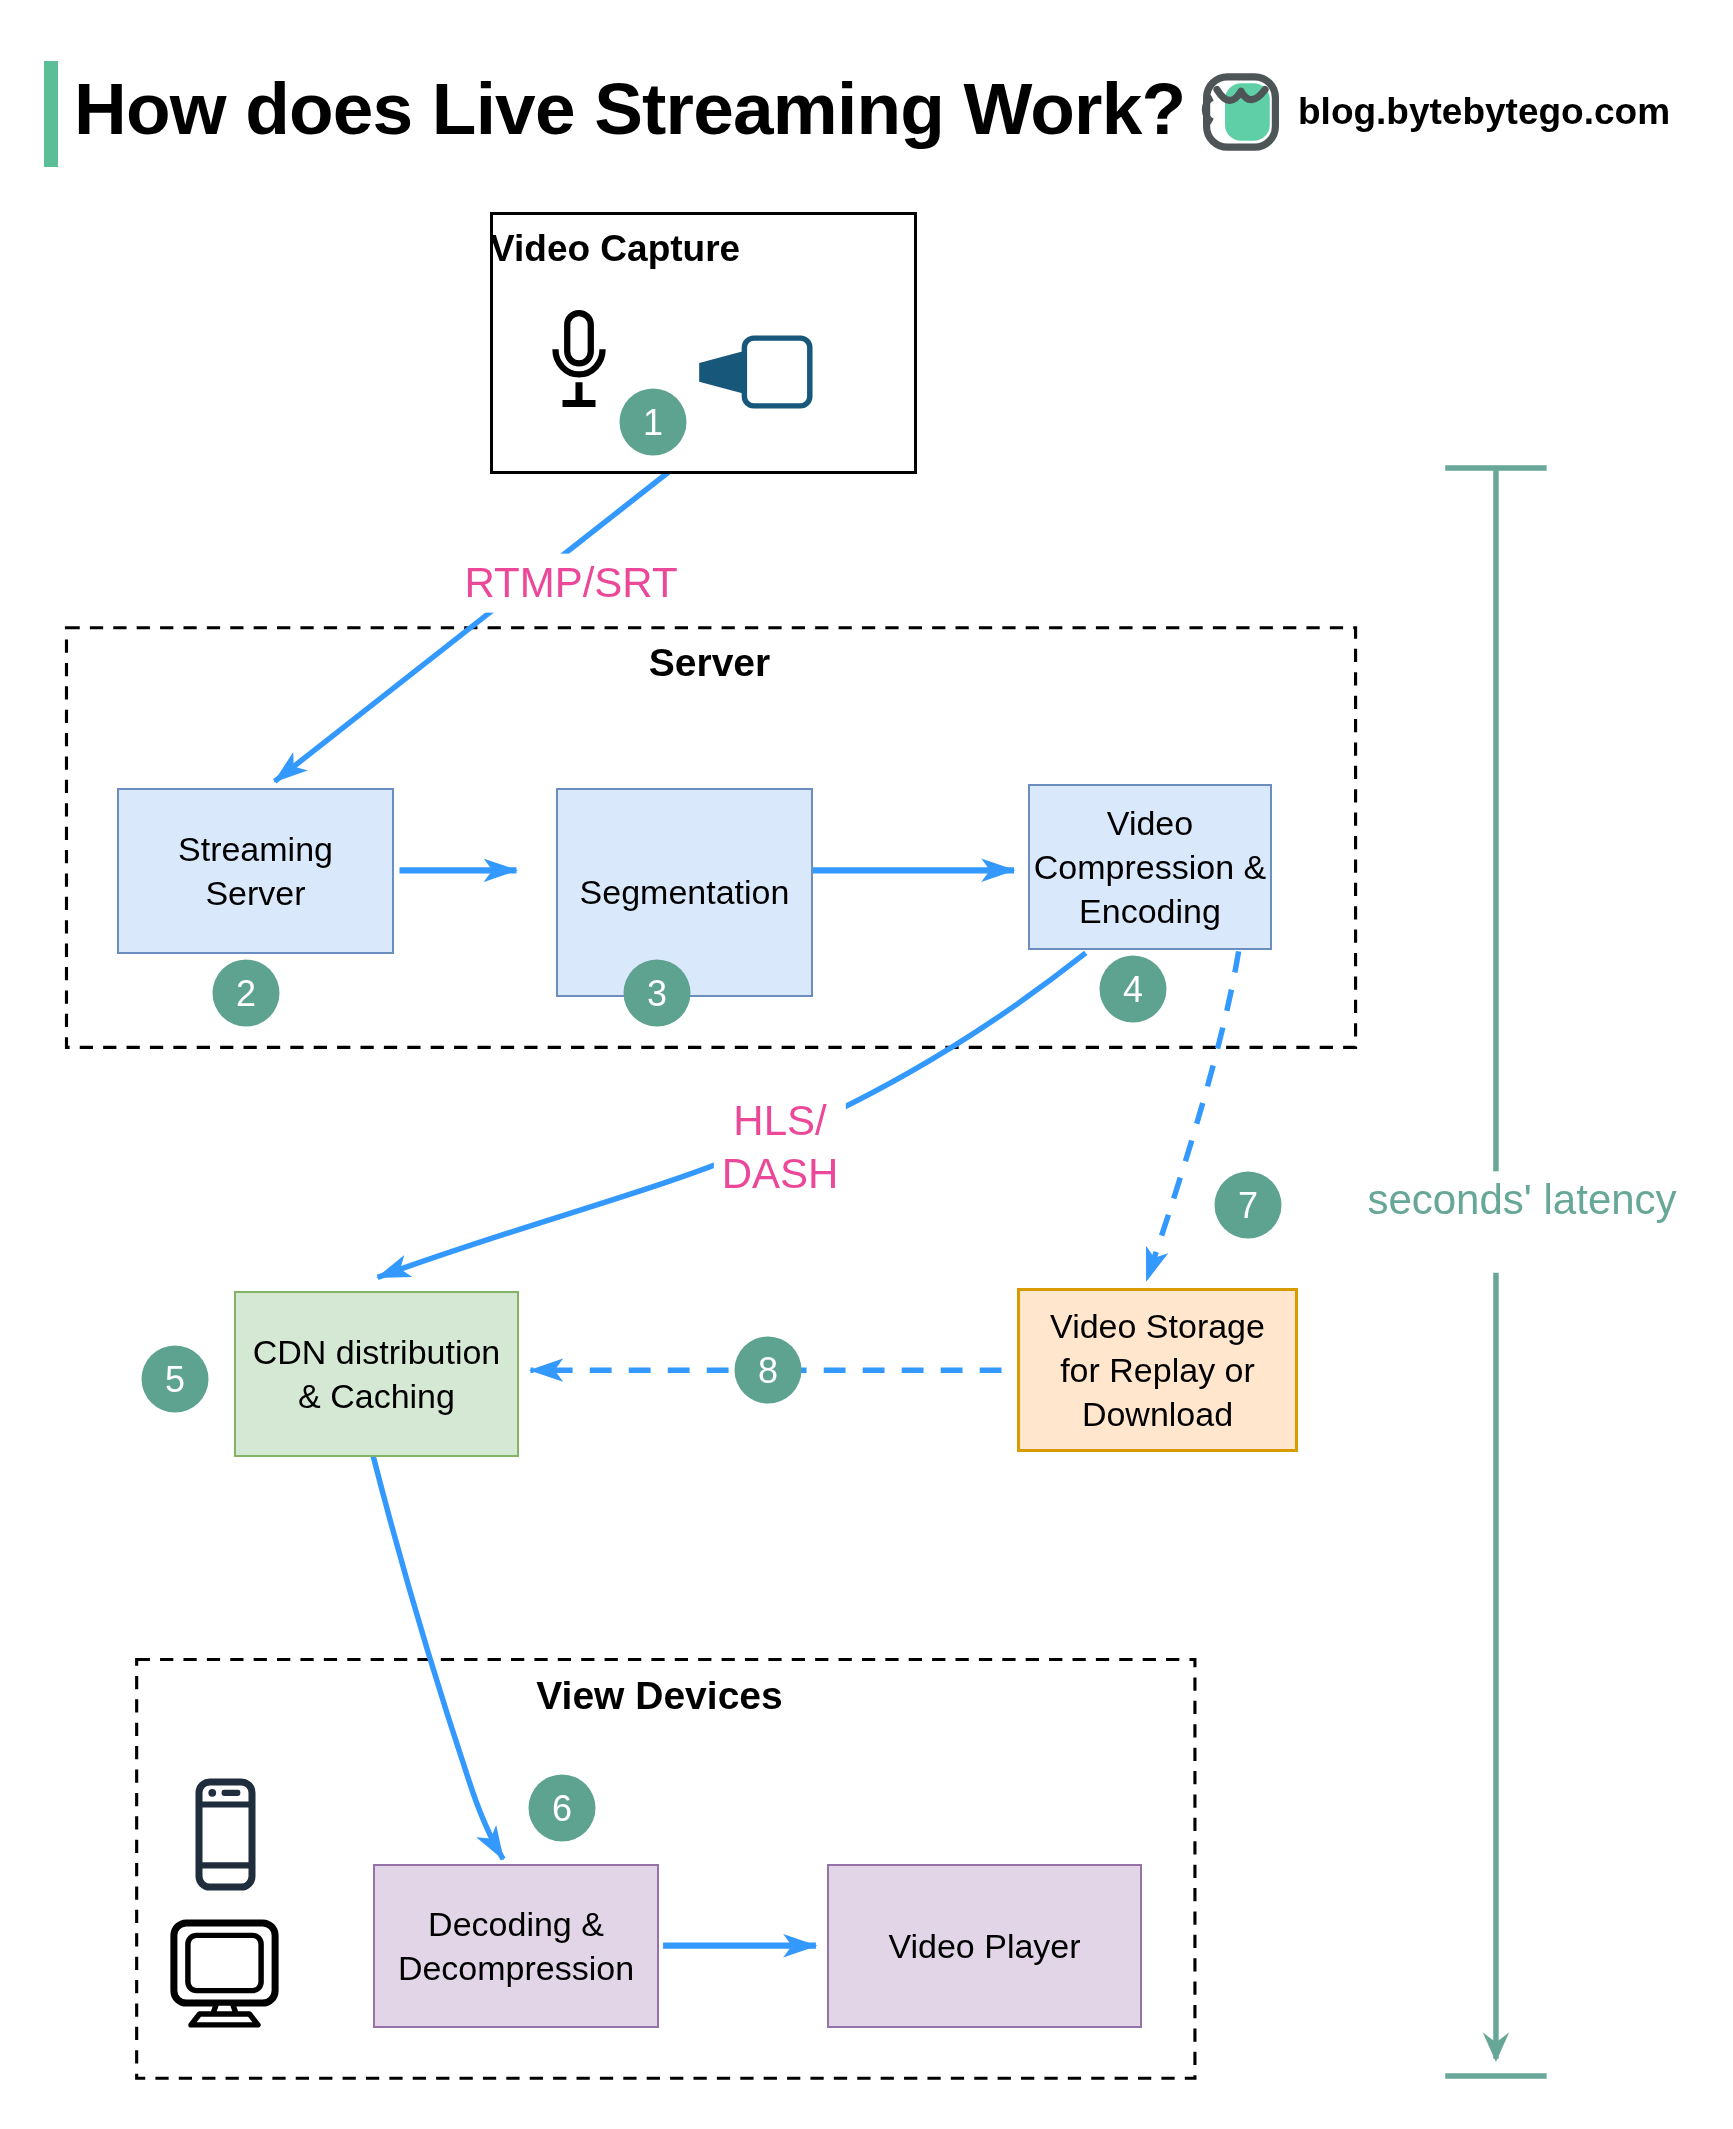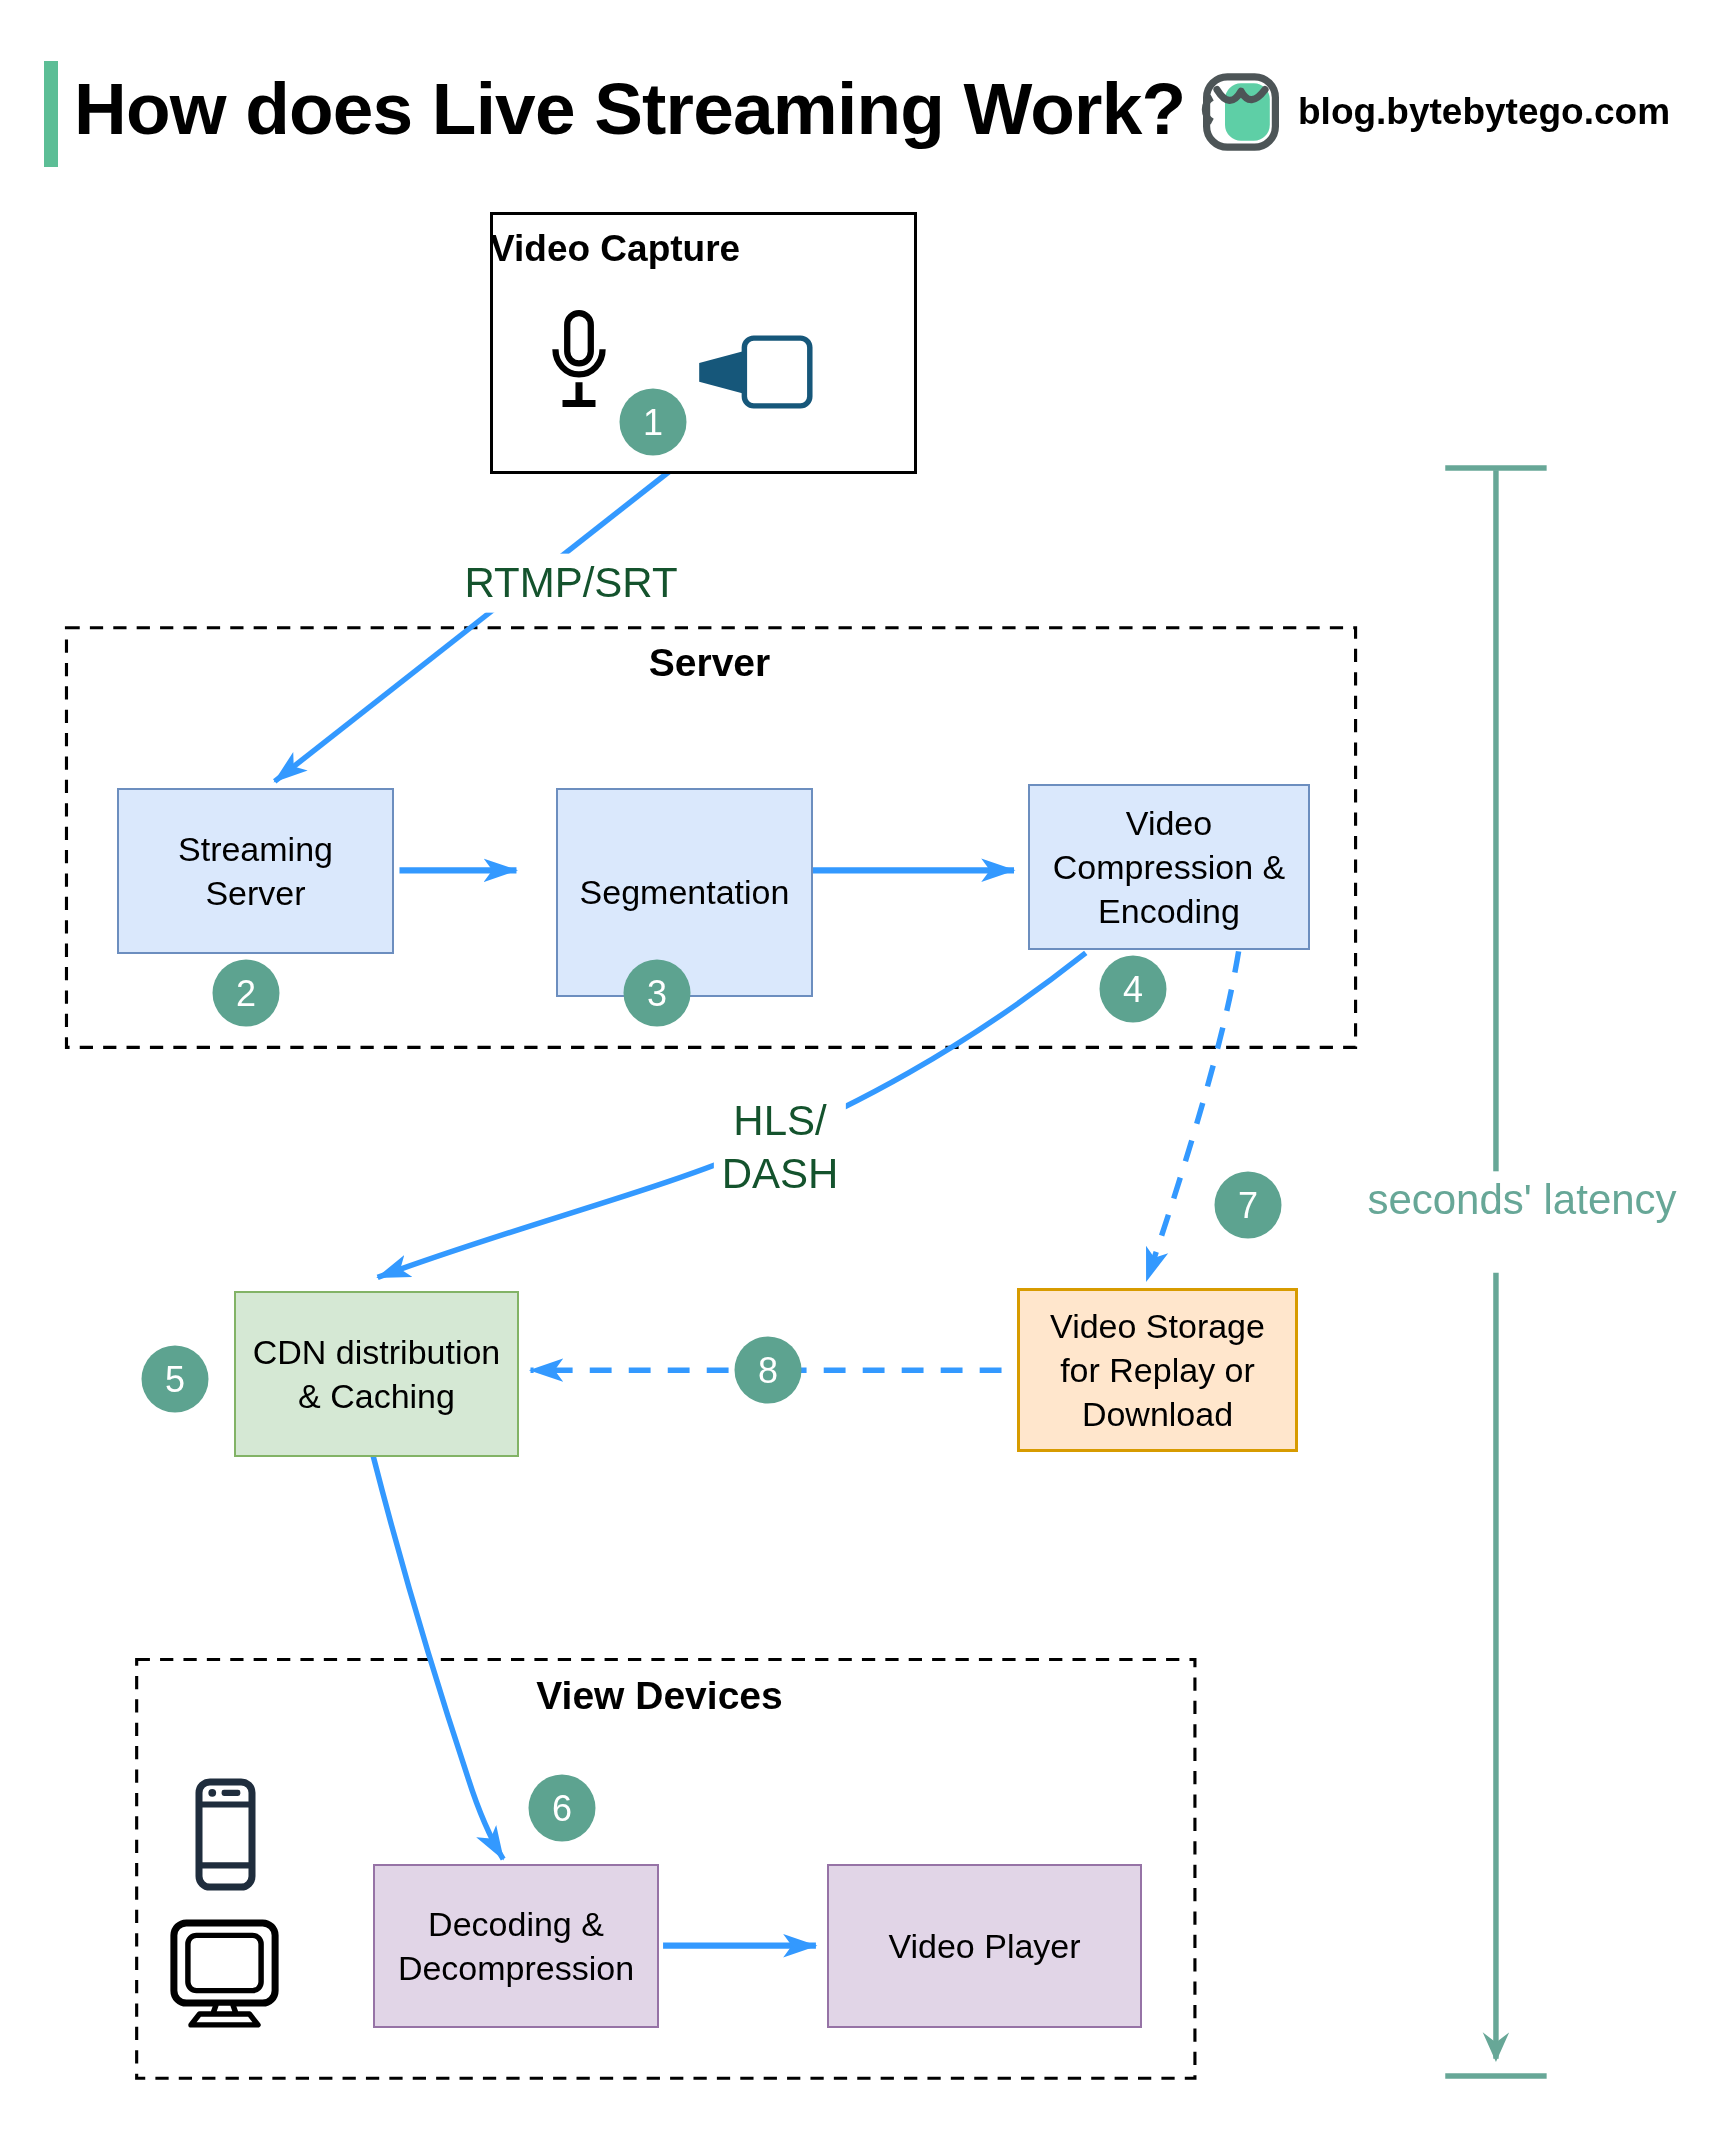--- a/index.html
+++ b/index.html
@@ -18,31 +18,31 @@
   .node{display:flex;align-items:center;justify-content:center;text-align:center;
         font-size:34px;line-height:1.3;white-space:pre-line;box-sizing:border-box;}
   .capture-box{left:490px;top:212px;width:421px;height:256px;border:3.1px solid #000;background:#fff;}
   .capture-title{left:490px;top:228px;width:421px;text-align:left;font-size:37px;font-weight:700;}
   .blue-node{background:#DAE8FC;border:2.3px solid #6C8EBF;}
   .green-node{background:#D5E8D4;border:2.3px solid #82B366;}
   .orange-node{background:#FFE6CC;border:3.1px solid #D79B00;}
   .purple-node{background:#E1D5E7;border:2.3px solid #9673A6;}
   .streaming{left:117px;top:788px;width:277px;height:166px;}
   .segmentation{left:556px;top:788px;width:257px;height:209px;}
-  .compression{left:1028px;top:784px;width:282px;height:166px;}
+  .compression{left:1028px;top:784px;width:244px;height:166px;}
   .cdn{left:234px;top:1291px;width:285px;height:166px;}
   .storage{left:1005px;top:1288px;width:281px;height:164px;margin-left:12px;}
   .decoding{left:373px;top:1864px;width:286px;height:164px;}
   .player{left:827px;top:1864px;width:315px;height:164px;}
   
   .section-title{font-size:39px;font-weight:700;text-align:center;}
   .server-title{left:456px;top:641px;width:507px;}
   .devices-title{left:406px;top:1674px;width:507px;}
   
-  .flow-label{background:#fff;padding:3.1px 7.8px;font-size:42px;font-weight:500;color:#14532d;
+  .flow-label{background:#fff;padding:3.1px 7.8px;font-size:42px;font-weight:500;color:#ec4899;
               text-align:center;white-space:pre-line;line-height:1.25;transform:translate(-50%,-50%);}
   .rtmp{left:571px;top:583px;}
   .hls{left:780px;top:1148px;}
   .latency-label{left:1522px;top:1200px;transform:translate(-50%,-50%);background:#fff;
                  padding:4.7px 9.4px;font-size:42px;font-weight:500;color:#67A797;white-space:nowrap;}
   
   .badge{width:67px;height:67px;border-radius:50%;background:#5DA390;color:#fff;
          display:flex;align-items:center;justify-content:center;font-size:36px;font-weight:500;
          transform:translate(-50%,-50%);}
   .b1{left:653px;top:422px;} .b2{left:246px;top:993px;} .b3{left:657px;top:993px;}

